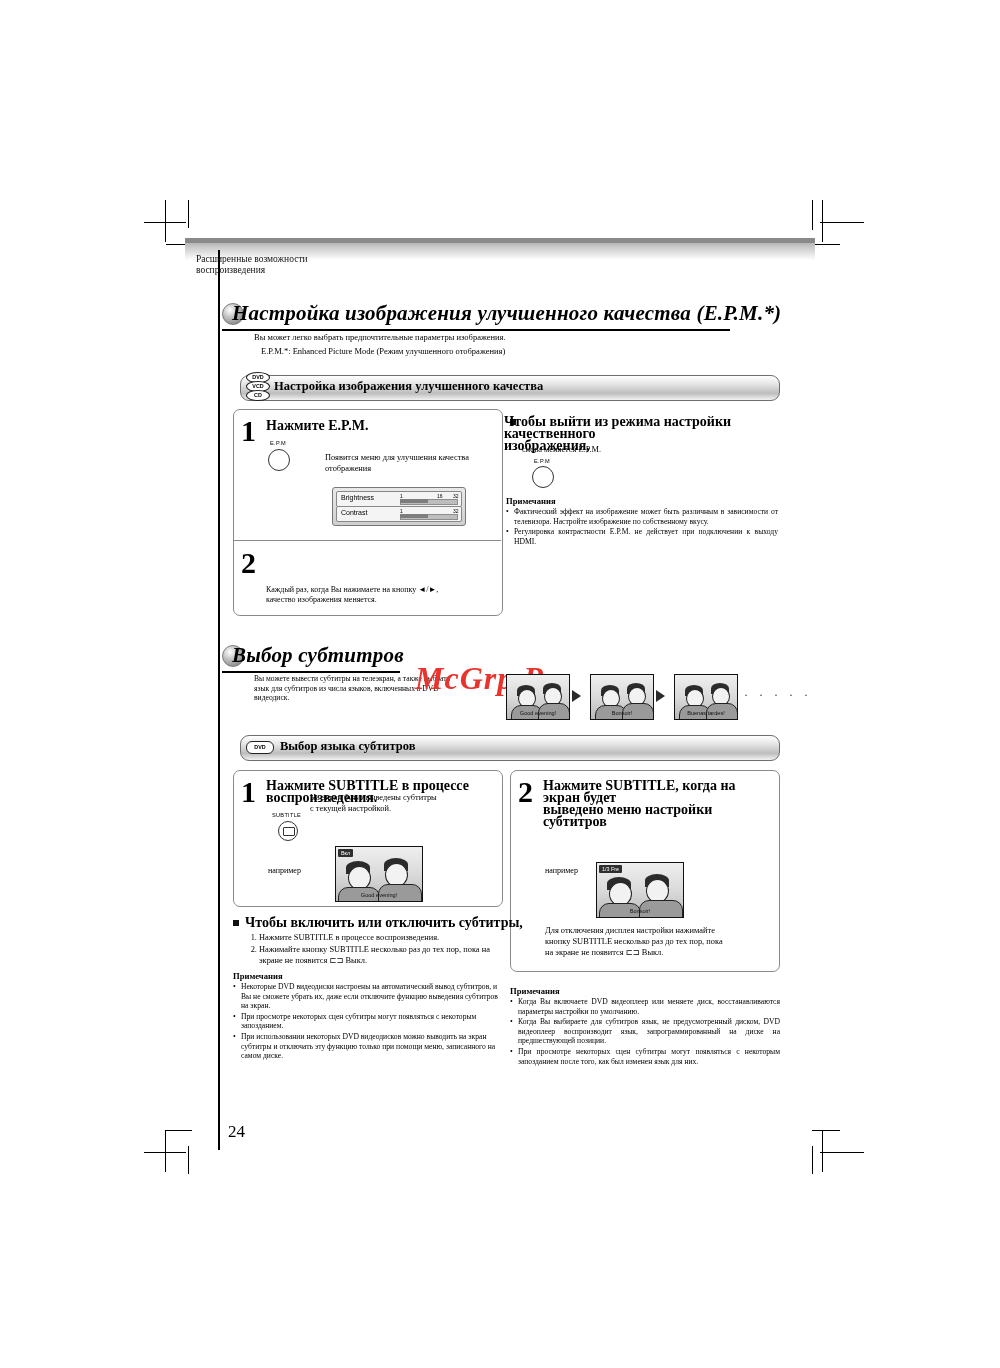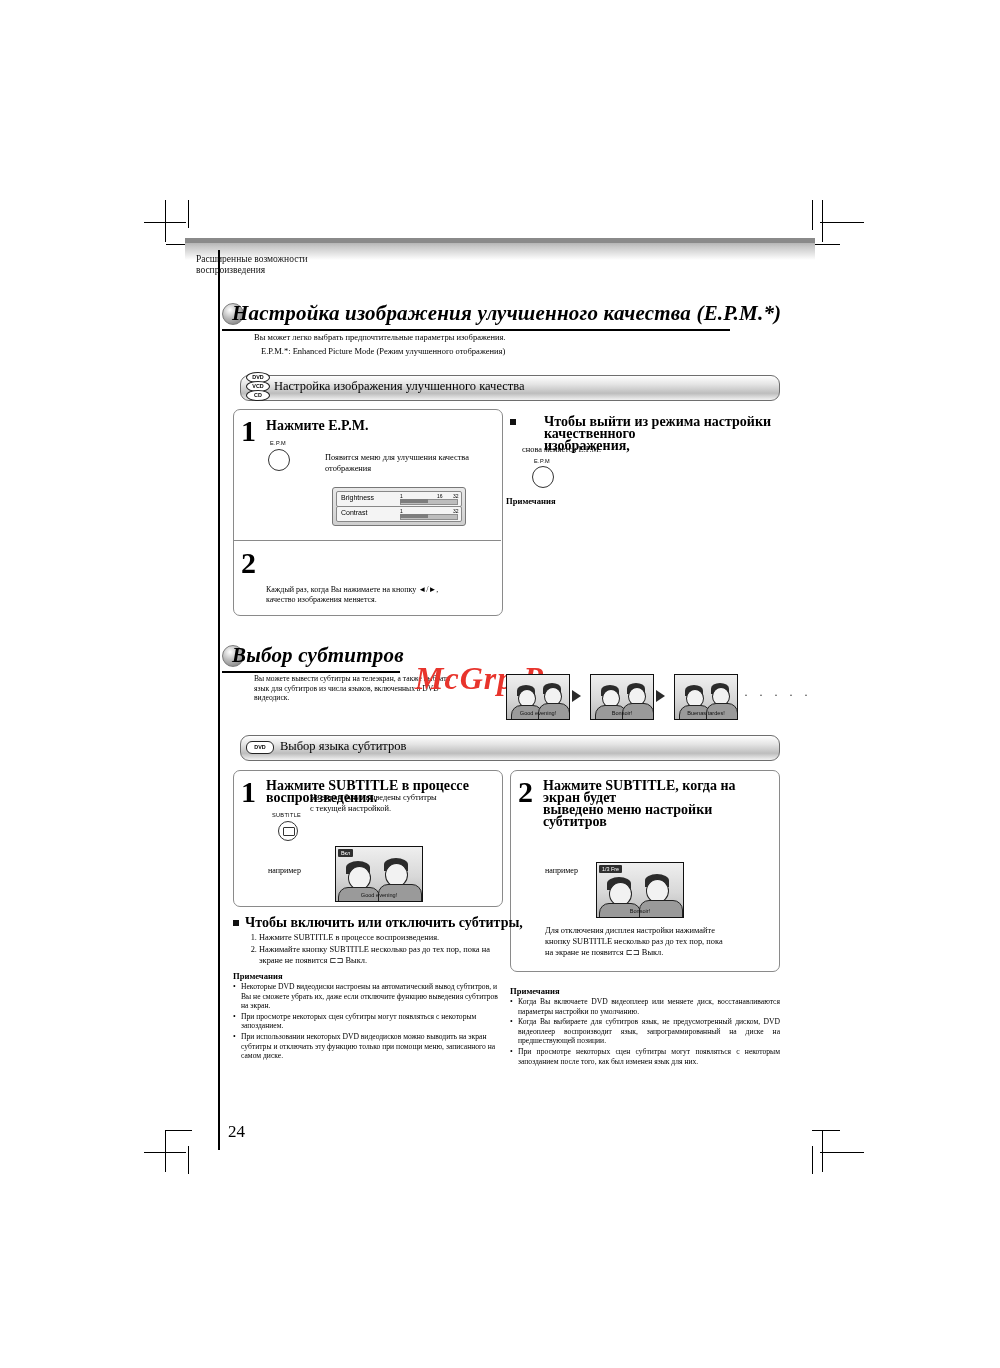--- a/index.html
+++ b/index.html
@@ -30,21 +30,21 @@
   
   .graybar{position:absolute;border:1px solid #6e6e6e;border-radius:9px;
      background:linear-gradient(to bottom,#ffffff 0%,#e4e4e4 35%,#bdbdbd 72%,#f2f2f2 100%);}
 
   .disc-badge{position:absolute;border:1px solid #222;border-radius:50%;background:#fff;
      font-size:5.4px;text-align:center;font-family:"Liberation Sans",sans-serif;font-weight:bold;}
 
   .box{position:absolute;border:1px solid #8a8a8a;border-radius:7px;background:#fff;}
 
   .stepnum{position:absolute;font-size:30px;font-weight:bold;font-family:"Liberation Serif",serif;}
-  .bold{font-weight:normal;}
+  .bold{font-weight:bold;}
   .b9{font-size:14px;line-height:12px;font-weight:bold;}
   .t85{font-size:8.4px;line-height:11px;}
   .t8{font-size:8px;line-height:10.4px;}
 
   .keycircle{position:absolute;border:1.2px solid #333;border-radius:50%;background:#fff;}
   .keylabel{position:absolute;font-size:5.6px;font-family:"Liberation Sans",sans-serif;letter-spacing:.3px;}
 
   .osd{position:absolute;border:1px solid #777;background:linear-gradient(to bottom,#e9e9e9,#cfcfcf);border-radius:3px;}
   .osd-row{position:absolute;border:1px solid #888;background:#f4f4f4;border-radius:2px;font-size:7px;
      font-family:"Liberation Sans",sans-serif;}
@@ -112,21 +112,21 @@
   <div class="sect-bullet" style="left:222px;top:303px;"></div>
   <div class="sect-title" style="left:232px;top:301px;">Настройка изображения улучшенного качества (E.P.M.*)</div>
   <div class="sect-underline" style="left:222px;top:329px;width:508px;"></div>
   <div class="small" style="position:absolute;left:254px;top:332px;">Вы может легко выбрать предпочтительные параметры изображения.</div>
   <div class="small" style="position:absolute;left:261px;top:346px;">E.P.M.*: Enhanced Picture Mode (Режим улучшенного отображения)</div>
 
   <div class="graybar" style="left:240px;top:375px;width:538px;height:24px;"></div>
   <div class="disc-badge" style="left:246px;top:372px;width:22px;height:9px;line-height:9px;">DVD</div>
   <div class="disc-badge" style="left:246px;top:381px;width:22px;height:9px;line-height:9px;">VCD</div>
   <div class="disc-badge" style="left:246px;top:390px;width:22px;height:9px;line-height:9px;">CD</div>
-  <div class="graybar-label bold" style="position:absolute;left:274px;top:379px;font-size:12.5px;font-weight:normal;">Настройка  изображения  улучшенного  качества</div>
+  <div class="graybar-label bold" style="position:absolute;left:274px;top:379px;font-size:12.5px;font-weight:bold;">Настройка  изображения  улучшенного  качества</div>
 
   <div class="box" style="left:233px;top:409px;width:268px;height:205px;"></div>
   <div class="stepnum" style="left:241px;top:414px;">1</div>
   <div class="b9" style="position:absolute;left:266px;top:420px;">Нажмите E.P.M.</div>
 
   <div class="keylabel" style="left:270px;top:440px;">E.P.M</div>
   <div class="keycircle" style="left:268px;top:449px;width:20px;height:20px;"></div>
 
   <div class="t85" style="position:absolute;left:325px;top:452px;width:150px;">
     <span>Появится меню для улучшения качества отображения</span>
@@ -151,29 +151,33 @@
 
   <div style="position:absolute;left:233px;top:540px;width:268px;height:1px;background:#8a8a8a;"></div>
 
   <div class="stepnum" style="left:241px;top:546px;">2</div>
   <div class="t8" style="position:absolute;left:266px;top:585px;width:230px;">
     <span>Каждый раз, когда Вы нажимаете на кнопку ◄/►,</span><br>
     <span>качество изображения меняется.</span>
   </div>
 
   <div class="bulletsq" style="left:510px;top:419px;"></div>
-  <div class="b9" style="position:absolute;left:544px;top:416px;width:250px;">
+  <div class="b9" style="position:absolute;left:504px;top:416px;width:250px;">
     <span>Чтобы выйти из режима настройки качественного</span><br>
     <span>изображения,</span>
   </div>
   <div class="t85" style="position:absolute;left:522px;top:444px;">снова меняется E.P.M.</div>
   <div class="keylabel" style="left:534px;top:458px;">E.P.M</div>
   <div class="keycircle" style="left:532px;top:466px;width:20px;height:20px;"></div>
 
   <div class="b9" style="position:absolute;left:506px;top:495px;font-size:8.6px;">Примечания</div>
+  <ul class="notes tiny justify" style="position:absolute;left:506px;top:507px;width:272px;">
+    <li>Фактический эффект на изображение может быть различным в зависимости от телевизора. Настройте изображение по собственному вкусу.</li>
+    <li>Регулировка контрастности E.P.M. не действует при подключении к выходу HDMI.</li>
+  </ul>
 
   <div class="sect-bullet" style="left:222px;top:645px;"></div>
   <div class="sect-title" style="left:232px;top:643px;">Выбор субтитров</div>
   <div class="sect-underline" style="left:222px;top:671px;width:178px;"></div>
 
   <div class="tiny" style="position:absolute;left:254px;top:674px;width:260px;">
     <span>Вы можете вывести субтитры на телеэкран, а также выбрать</span><br>
     <span>язык для субтитров из числа языков, включенных в DVD</span><br>
     <span>видеодиск.</span>
   </div>

